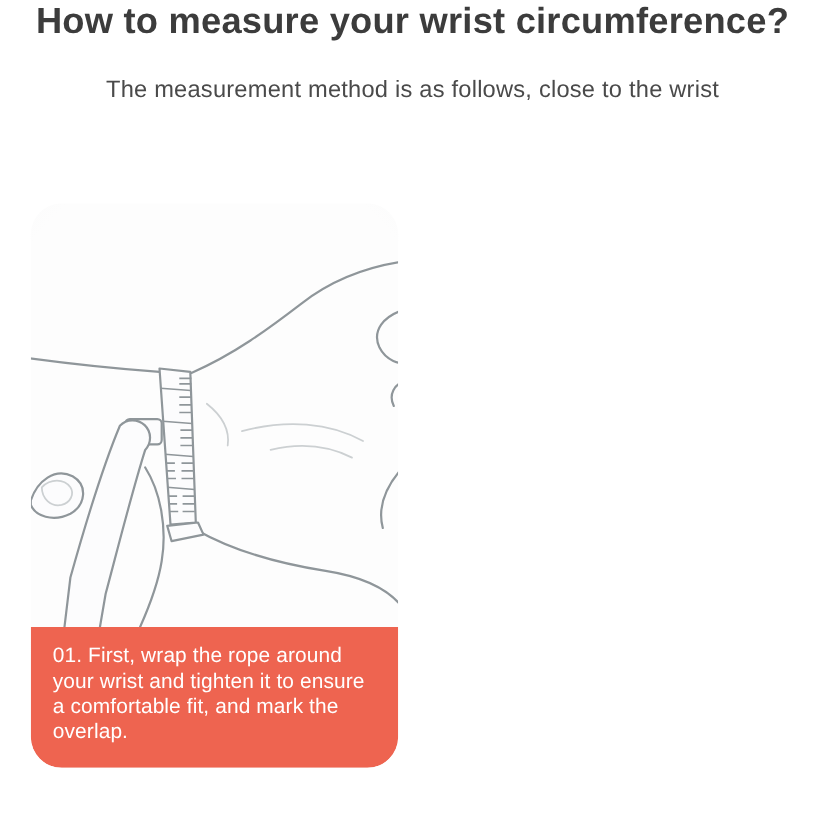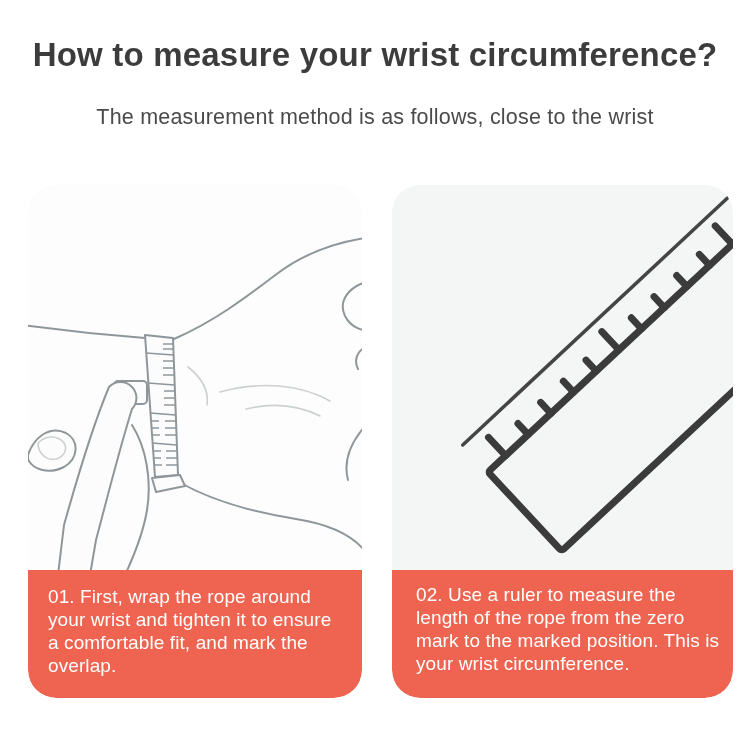--- a/index.html
+++ b/index.html
@@ -2,21 +2,21 @@
 <html style="--accent: #ee6450; --caption-text: #ffffff; --title-text: #3c3c3c; --subtitle-text: #4a4a4a; --line-art: #8f969a; --ruler-ink: #3b3b3b; --rope-ink: #454545;"><head>
 <meta charset="utf-8">
 <style>
   * { margin:0; padding:0; box-sizing:border-box; }
   html,body { background:#ffffff; }
   .page {
     position:relative; width:750px; height:750px; overflow:hidden;
     background:#ffffff;
     font-family:"Liberation Sans", sans-serif;
   }
-  header { text-align:center; padding-top:36px; }
+  header { text-align:center; }
   h1.title {
     font-size:33px; font-weight:700; color:var(--title-text,#3c3c3c);
     letter-spacing:0.2px;
   }
   p.subtitle {
     margin-top:31px; font-size:21.5px; font-weight:400;
     color:var(--subtitle-text,#4a4a4a); letter-spacing:0.2px;
   }
   main.steps { position:absolute; top:185px; left:28px; display:flex; gap:30px; }
   .card {
@@ -100,35 +100,15 @@
 
           <path class="la-fill" d="M 0,270 C 6,252 22,240 38,248 C 52,256 50,274 36,282 C 20,290 4,284 0,274 Z"></path>
           <path class="la-faint" d="M 10,258 C 18,250 30,250 36,258 C 40,264 36,272 28,274 C 18,276 10,268 10,258"></path>
         </svg>
       </div>
       <div class="caption">
         <p>01. First, wrap the rope around your wrist and tighten it to ensure a comfortable fit, and mark the overlap.</p>
       </div>
     </section>
 
-    <section class="card card-right">
-      <div class="illus">
-        <svg width="341" height="385" viewBox="0 0 341 385">
-          <g transform="translate(96,287) rotate(-43)">
-
-            <line class="rope" x1="0" y1="-37" x2="530" y2="-37"></line>
-
-            <rect class="ruler-body" x="0" y="0" width="560" height="108" rx="3"></rect>
-
-            <path class="ruler-ticks" d="M24,0 v-25 M55,0 v-15 M86,0 v-15 M117,0 v-15 M148,0 v-15
-                     M179,0 v-25 M210,0 v-15 M241,0 v-15 M272,0 v-15 M303,0 v-15
-                     M334,0 v-25 M365,0 v-15 M396,0 v-15 M427,0 v-15 M458,0 v-25
-                     M489,0 v-15 M520,0 v-15"></path>
-          </g>
-        </svg>
-      </div>
-      <div class="caption">
-        <p>02. Use a ruler to measure the length of the rope from the zero mark to the marked position. This is your wrist circumference.</p>
-      </div>
-    </section>
 
   </main>
 </div>
 
 </body></html>

